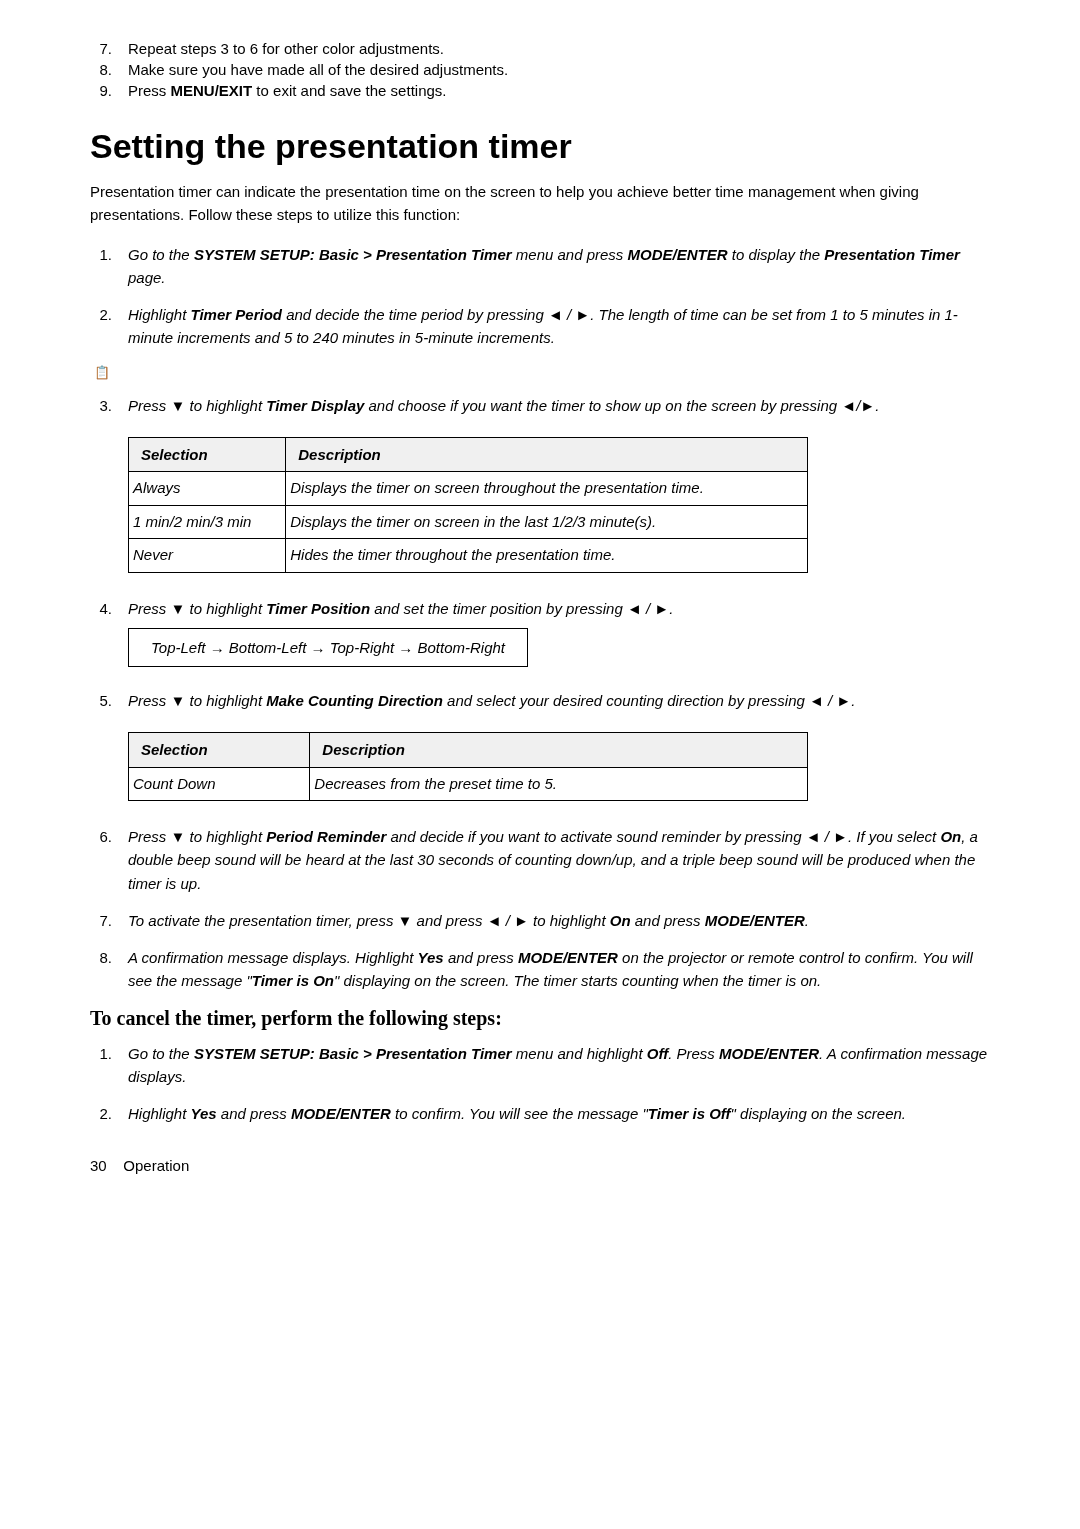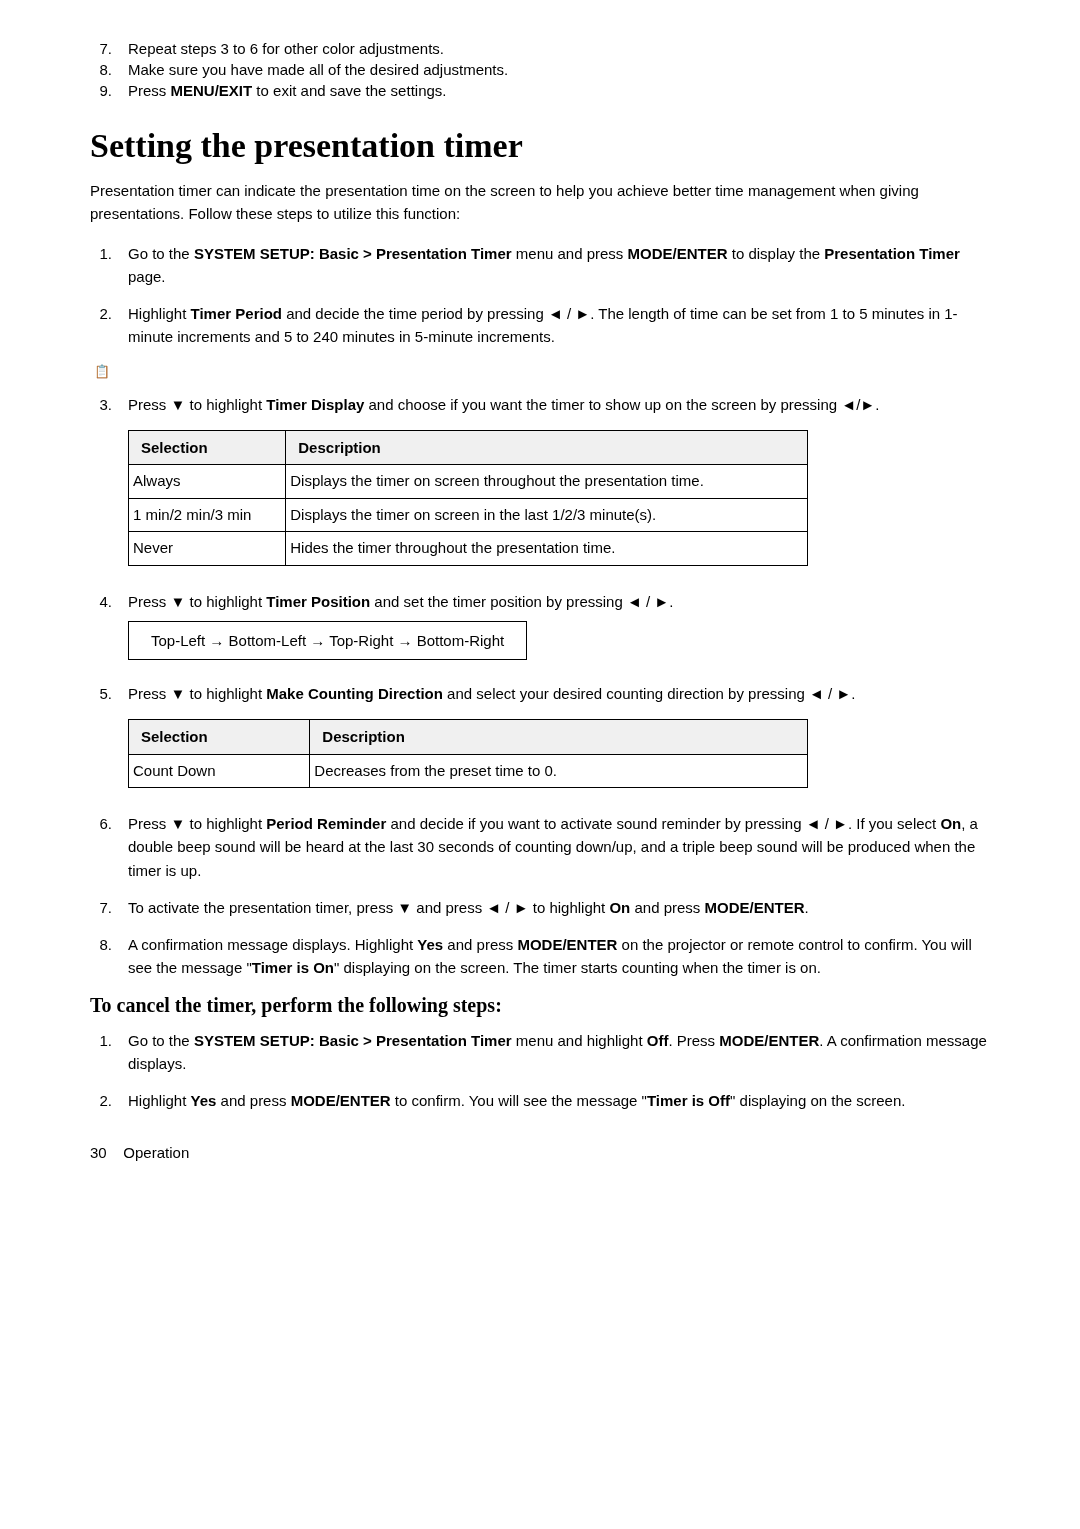--- a/index.html
+++ b/index.html
@@ -34,21 +34,21 @@
     .intro-list li .num {
       min-width: 22px;
       text-align: right;
       margin-left: -30px;
       margin-right: 8px;
     }
 
     h1.section-title {
       font-size: 34px;
       font-weight: bold;
-      font-family: Liberation Serif, serif;
+      font-family: Liberation Sans, sans-serif;
       margin-bottom: 14px;
       margin-top: 4px;
     }
 
     .intro-para {
       margin-bottom: 16px;
       line-height: 1.55;
     }
 
     .steps-list {
@@ -67,20 +67,21 @@
     .steps-list > li .step-num {
       min-width: 22px;
       text-align: right;
       margin-left: -30px;
       margin-right: 8px;
       flex-shrink: 0;
     }
 
     .step-content {
       flex: 1;
+      font-style: italic;
     }
 
     .note-box {
       display: flex;
       align-items: flex-start;
       gap: 6px;
       margin-bottom: 14px;
       margin-left: 0;
       padding-left: 4px;
     }
@@ -92,21 +93,21 @@
     }
 
     .note-text {
       font-size: 14px;
       font-weight: bold;
       line-height: 1.4;
     }
 
     table.selection-table {
       border-collapse: collapse;
-      margin-top: 14px;
+      margin-top: 20px;
       margin-bottom: 10px;
       width: 100%;
       max-width: 680px;
       margin-left: 0;
     }
 
     table.selection-table th {
       border: 1.5px solid #000;
       padding: 5px 12px;
       text-align: left;
@@ -235,21 +236,21 @@
       <table class="selection-table">
         <thead>
           <tr>
             <th>Selection</th>
             <th>Description</th>
           </tr>
         </thead>
         <tbody>
           <tr>
             <td>Count Down</td>
-            <td>Decreases from the preset time to 0.</td>
+            <td>Decreases from the preset time to 5.</td>
           </tr>
         </tbody>
       </table>
     </span>
   </li>
 
   <li>
     <span class="step-num">6.</span>
     <span class="step-content">
       Press ▼ to highlight <strong>Period Reminder</strong> and decide if you want to activate sound reminder by pressing ◄ / ►. If you select <strong>On</strong>, a double beep sound will be heard at the last 30 seconds of counting down/up, and a triple beep sound will be produced when the timer is up.

